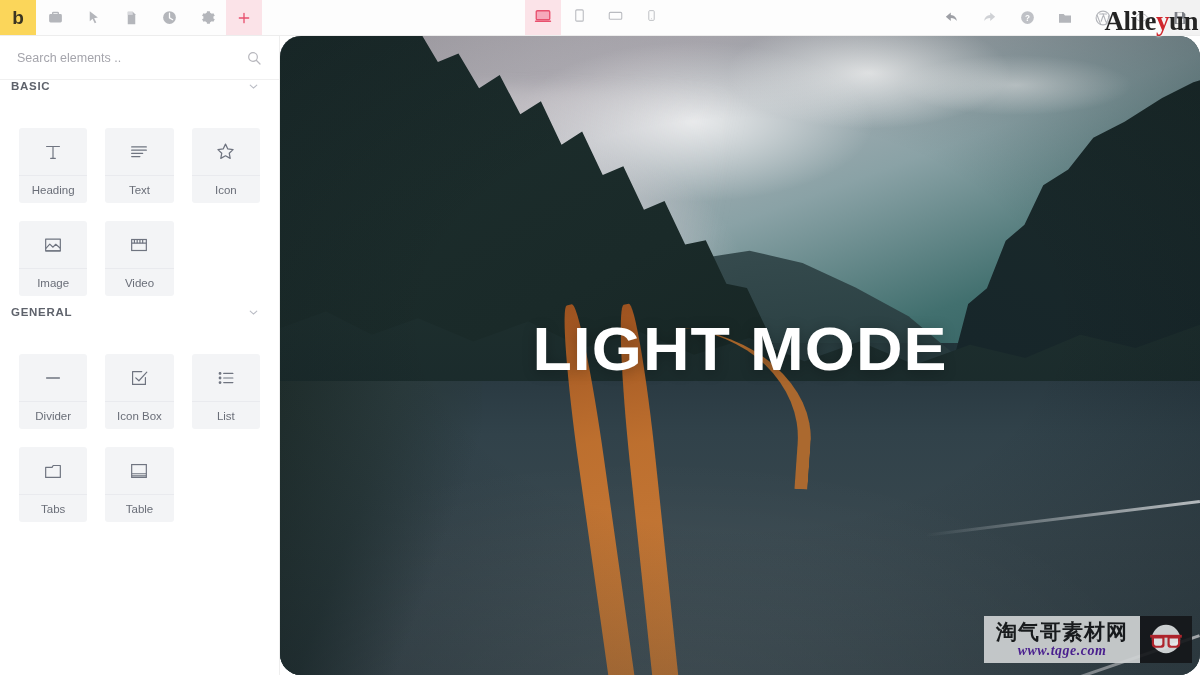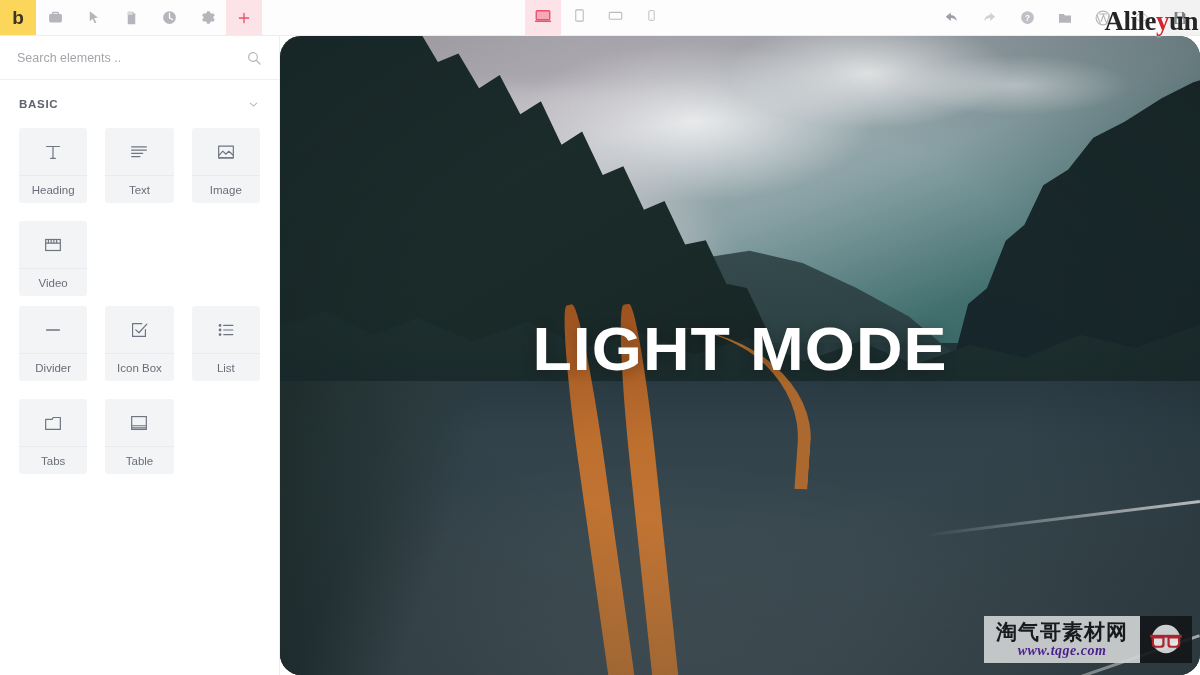--- a/index.html
+++ b/index.html
@@ -52,22 +52,22 @@
     padding: 0 17px; border-bottom: 1px solid #f0f0f0;
   }
   .search-input {
     flex: 1 1 auto; border: 0; outline: 0; background: transparent;
     font-family: "Liberation Sans", sans-serif; font-size: 12.5px; color: #7f1d1d;
   }
   .search-input::placeholder { color: #a5a5ac; }
   .search-ico { flex: 0 0 auto; color: #b7b7bd; display: flex; cursor: pointer; }
 
   .section-head {
-    height: 48px; display: flex; align-items: center; justify-content: space-between;
-    padding: 0 19px 0 19px; cursor: pointer;
+    height: 48px; display: flex; align-items: flex-start; justify-content: space-between;
+    padding: 0 19px 0 11px; cursor: pointer;
   }
   .section-head .ttl {
     font-size: 11.5px; font-weight: bold; color: #5e626b; letter-spacing: 0.7px;
   }
   .chev { color: #b9bcc4; display: flex; }
 
   .grid {
     display: grid; grid-template-columns: 1fr 1fr 1fr; gap: 18px;
     padding: 0 19px 10px 19px;
   }
@@ -393,20 +393,28 @@
       <div class="tile">
         <div class="tile-ico">
           <svg width="22" height="22" viewBox="0 0 24 24" fill="none" stroke="#6f7480" stroke-width="1.3" stroke-linecap="round">
             <path d="M4 6.5h16M4 10h16M4 13.5h12M4 17h9"></path>
           </svg>
         </div>
         <div class="tile-lbl">Text</div>
       </div>
 
 
+      <div class="tile">
+        <div class="tile-ico">
+          <svg width="23" height="23" viewBox="0 0 24 24" fill="none" stroke="#6f7480" stroke-width="1.3" stroke-linejoin="round">
+            <path d="M12 4.3l2.4 5 5.5.7-4 3.8 1 5.4-4.9-2.7-4.9 2.7 1-5.4-4-3.8 5.5-.7z"></path>
+          </svg>
+        </div>
+        <div class="tile-lbl">Icon</div>
+      </div>
 
       <div class="tile">
         <div class="tile-ico">
           <svg width="22" height="22" viewBox="0 0 24 24" fill="none" stroke="#6f7480" stroke-width="1.3" stroke-linejoin="round">
             <rect x="4" y="5.5" width="16" height="13"></rect>
             <path d="M4 16l4.5-5 3.5 3.4 3-3.2L20 15.6"></path>
             <path d="M4 18.5h16"></path>
           </svg>
         </div>
         <div class="tile-lbl">Image</div>
@@ -417,20 +425,28 @@
           <svg width="22" height="22" viewBox="0 0 24 24" fill="none" stroke="#6f7480" stroke-width="1.3">
             <rect x="4" y="6" width="16" height="12"></rect>
             <path d="M4 10h16"></path>
             <path d="M7 6v4M10 6v4M13 6v4M16 6v4"></path>
           </svg>
         </div>
         <div class="tile-lbl">Video</div>
       </div>
     </div>
 
+    <div class="section-head">
+      <div class="ttl">GENERAL</div>
+      <span class="chev">
+        <svg width="13" height="13" viewBox="0 0 24 24" fill="none" stroke="#b9bcc4" stroke-width="2" stroke-linecap="round">
+          <path d="M6 9.5l6 5.5 6-5.5"></path>
+        </svg>
+      </span>
+    </div>
 
     <div class="grid">
       <div class="tile">
         <div class="tile-ico">
           <svg width="24" height="22" viewBox="0 0 24 24" fill="none" stroke="#6f7480" stroke-width="1.4" stroke-linecap="round">
             <path d="M5 12h14"></path>
           </svg>
         </div>
         <div class="tile-lbl">Divider</div>
       </div>

